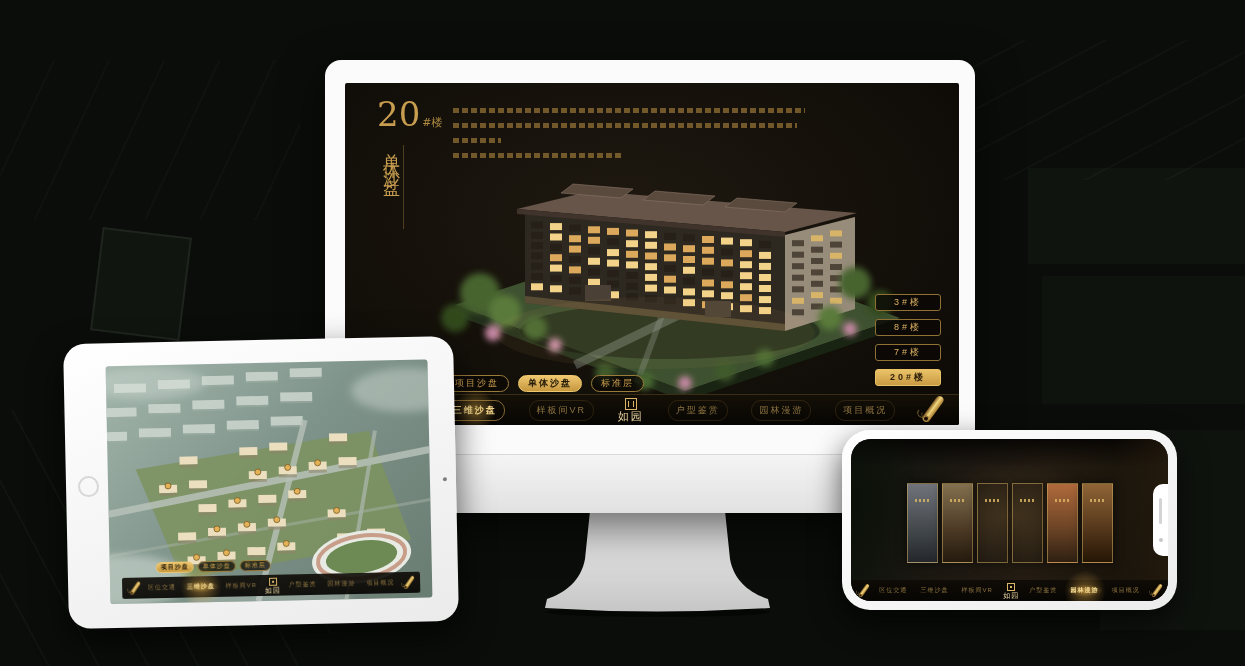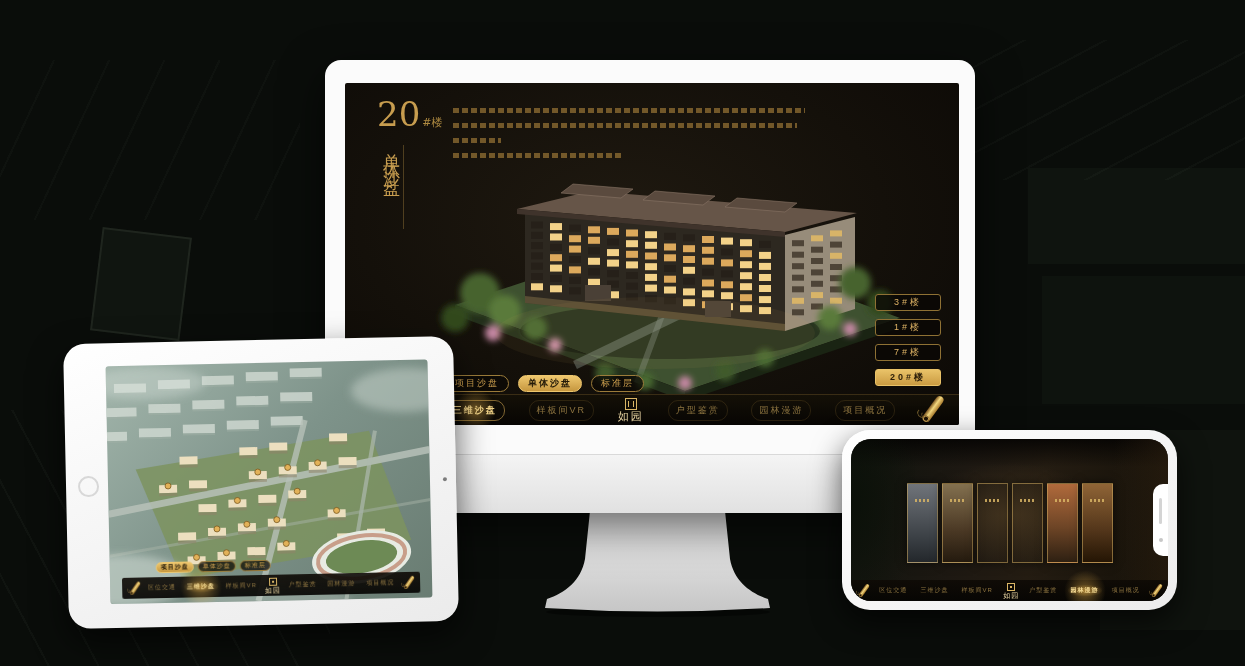--- a/index.html
+++ b/index.html
@@ -347,21 +347,21 @@
             <circle cx="260" cy="248" r="9" fill="#4a6a33"></circle>
           <circle cx="340" cy="238" r="10" fill="#3f5a2c"></circle>
             <circle cx="380" cy="225" r="9" fill="#4a6a33"></circle>
           <circle cx="300" cy="250" r="7" fill="#c487a2"></circle>
         </g>
         <ellipse cx="270" cy="200" rx="160" ry="36" fill="rgba(235,195,110,.06)"></ellipse>
       </svg>
 
       <div class="floor-col" id="floor-col">
           <div class="floor-btn">3#楼</div>
-          <div class="floor-btn">1#楼</div>
+          <div class="floor-btn">8#楼</div>
           <div class="floor-btn">7#楼</div>
           <div class="floor-btn selected">20#楼</div>
         </div>
       <div class="tabs" id="monitor-tabs">
           <div class="pill">项目沙盘</div>
           <div class="pill selected">单体沙盘</div>
           <div class="pill">标准层</div>
         </div>
       <div class="navbar" id="monitor-nav">
           <div class="nav-item">区位交通</div>

